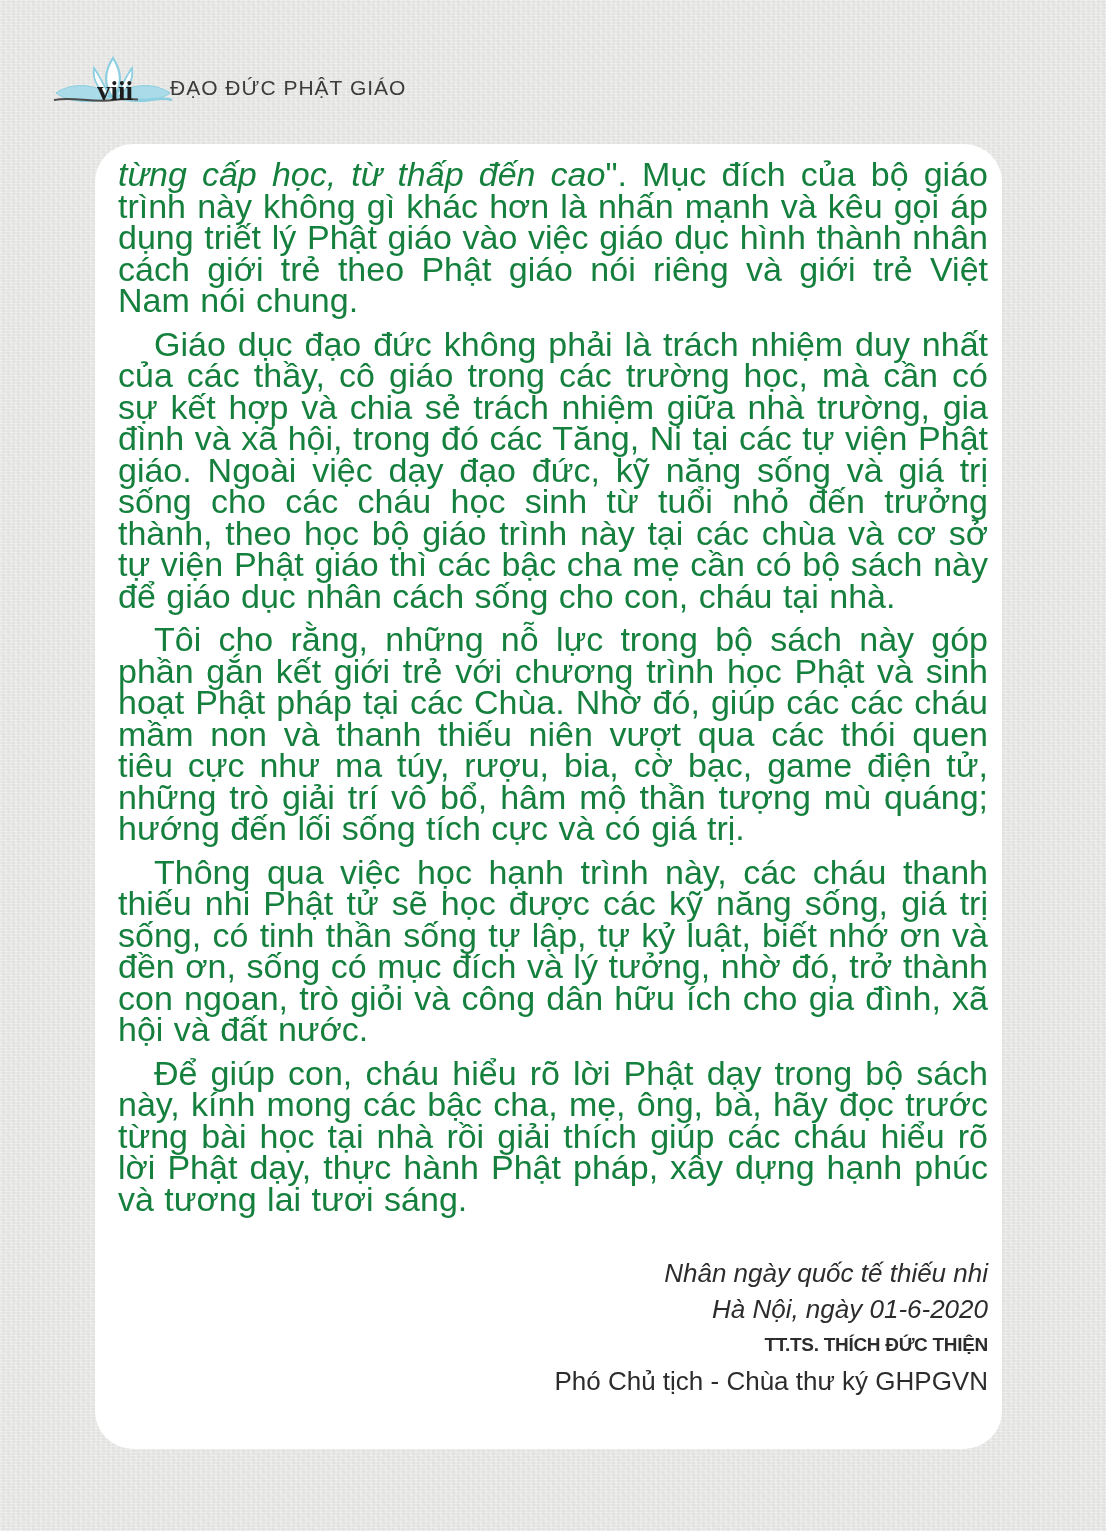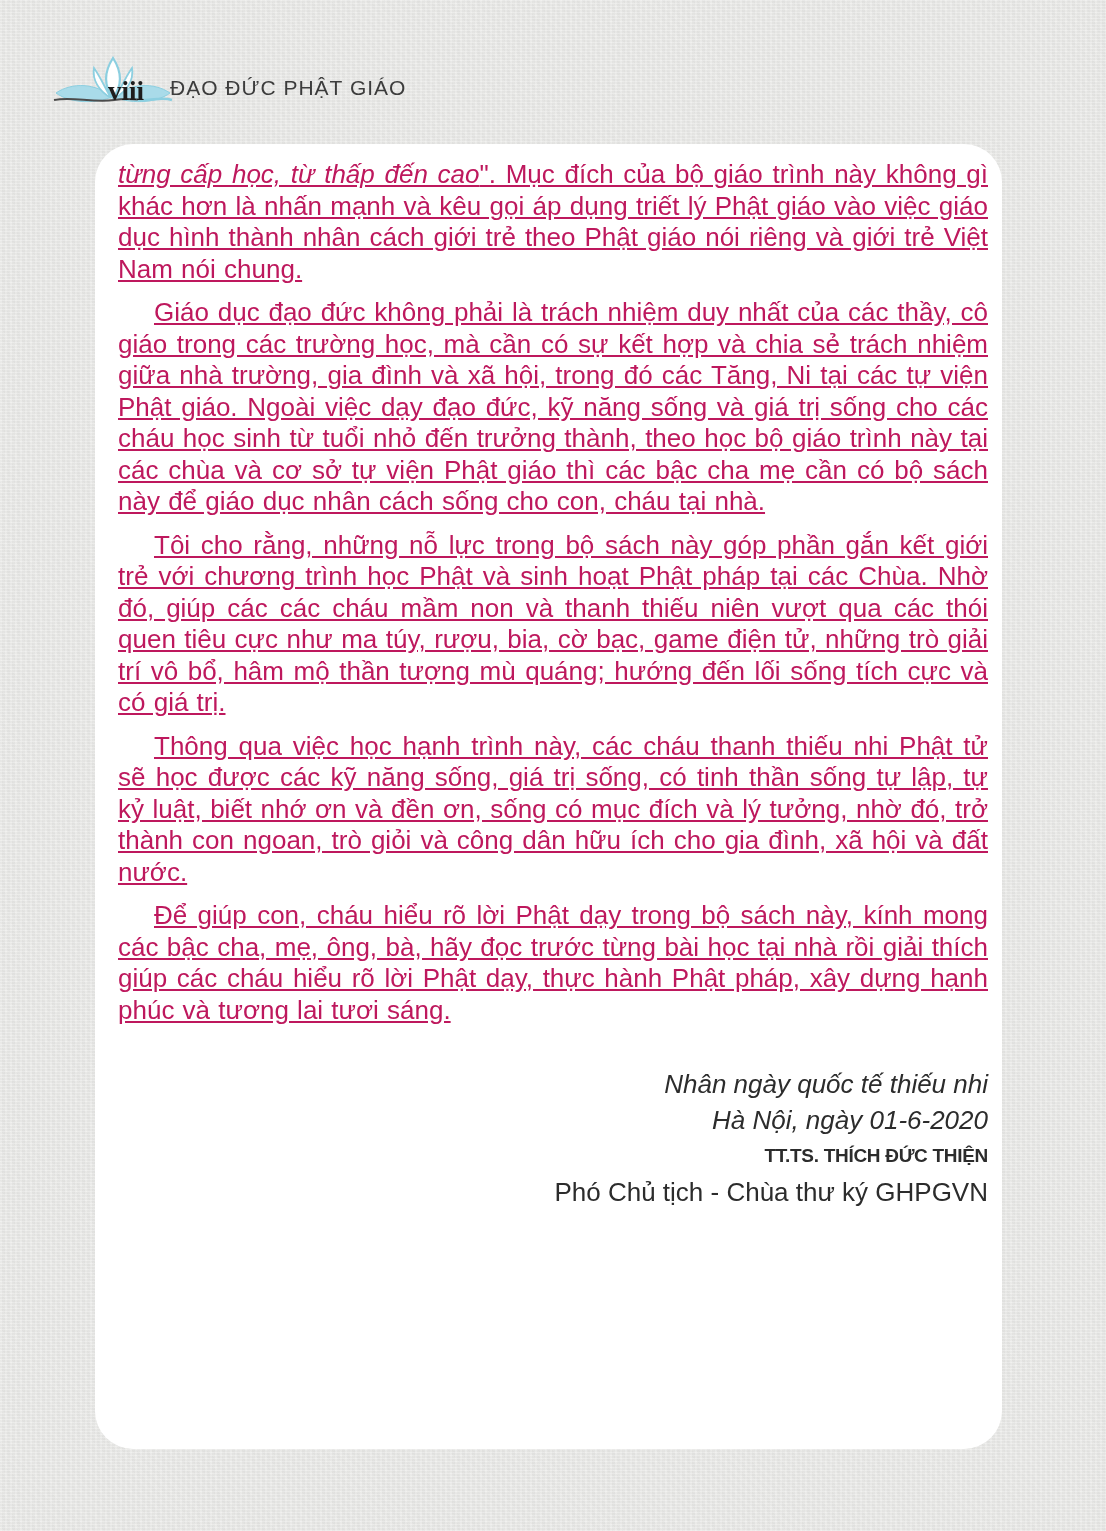--- a/index.html
+++ b/index.html
@@ -15,46 +15,45 @@
     background-image:
       repeating-linear-gradient(0deg, rgba(255,255,255,0.20) 0 1px, rgba(0,0,0,0.012) 1px 3px),
       repeating-linear-gradient(90deg, rgba(255,255,255,0.12) 0 2px, rgba(0,0,0,0.014) 2px 5px),
       repeating-linear-gradient(45deg, rgba(255,255,255,0.06) 0 3px, rgba(0,0,0,0.008) 3px 7px);
   }
 
   
   .header{ position:absolute; left:0; top:0; width:100%; height:140px; }
   .lotus{ position:absolute; left:52px; top:56px; width:122px; height:50px; }
   .page-number{
-    position:absolute; left:108px; top:76px; width:46px;
-    text-align:left;
+    position:absolute; left:87px; top:76px; width:46px;
+    text-align:right;
     font-family:"Liberation Serif","DejaVu Serif",serif;
     font-weight:700; font-size:27px; color:#1d1d1d;
   }
   .running-title{
     position:absolute; left:170px; top:76px;
     font-size:21px; letter-spacing:1px; color:#3c3c3c;
   }
 
   
   .card{
     position:absolute; left:95px; top:144px;
     width:907px; height:1305px;
     background:#ffffff;
     border-radius:38px;
     padding:15px 14px 0 23px;
   }
   .body-text p{
-    font-size:26px; line-height:31.5px;
+    font-size:34px; line-height:31.5px;
     text-align:justify;
-    color:#be185d;
+    color:#15803d;
     margin:0 0 12px 0;
     text-indent:36px;
     word-spacing:1px;
-    text-decoration:underline;
   }
   .body-text p.no-indent{ text-indent:0; }
   .lead-italic{ font-style:italic; }
 
   
   .signature{
     margin-top:40px;
     padding-left:210px;
     text-align:right;
     color:#2c2c2c;

